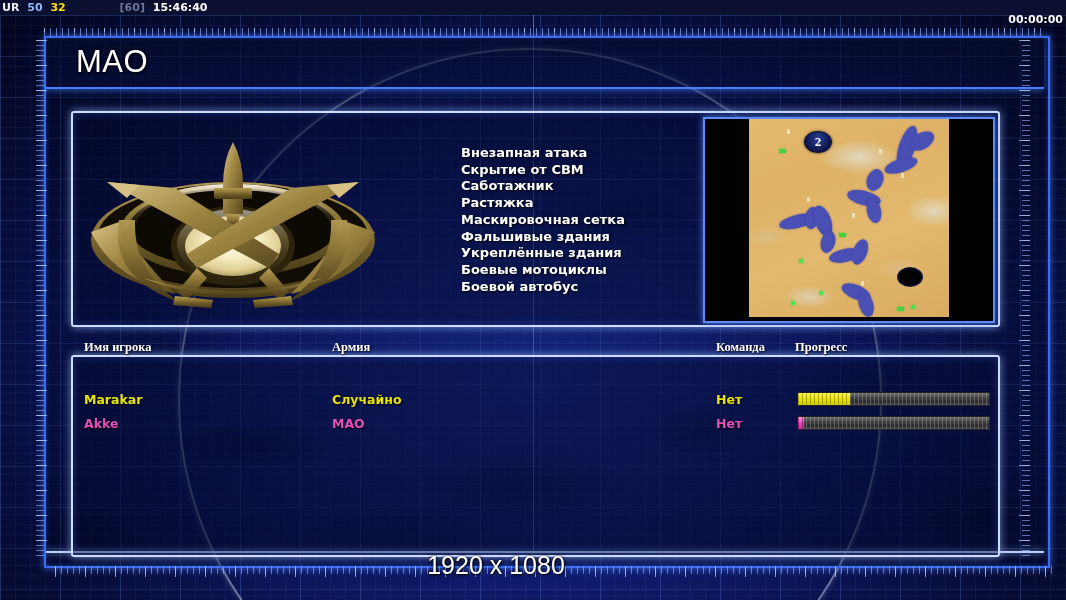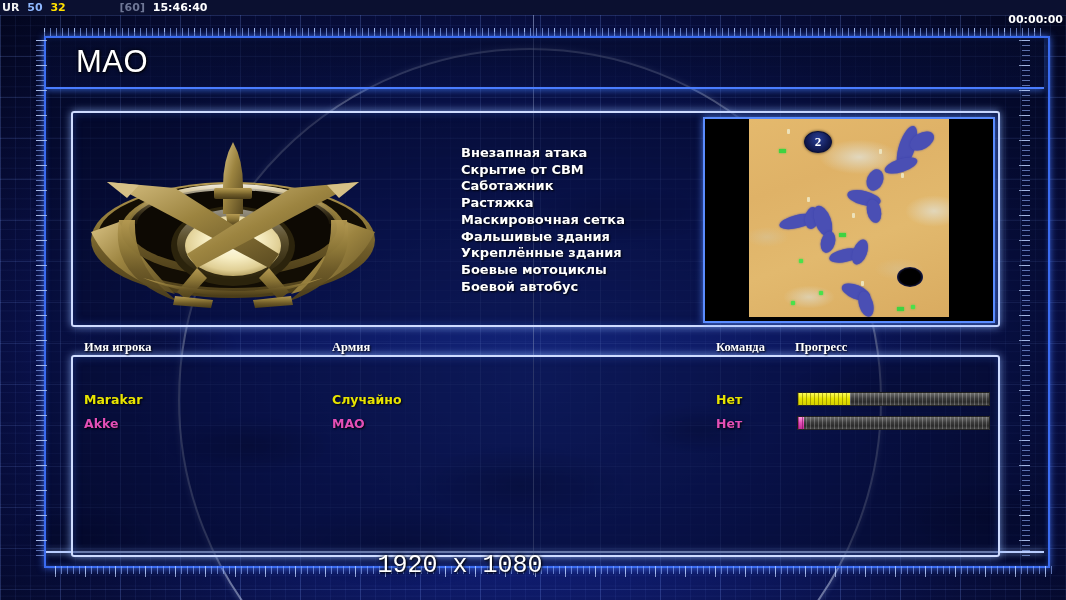--- a/index.html
+++ b/index.html
@@ -383,23 +383,24 @@
   }
 
   
   #res-text {
     position: absolute;
     left: 0; top: 551px;
     width: 920px;
     text-align: center;
     z-index: 50;
     color: #ffffff;
-    font-family: Liberation Mono, monospace;
+    font-family: Liberation Sans, sans-serif;
     font-size: 25px;
     text-shadow: 0 0 4px rgba(0,0,0,0.9), 1px 1px 2px rgba(0,0,0,0.85);
+    padding-left: 36px;
   }
 
   
   .glow-hline {
     position: absolute;
     left: 46px;
     width: 998px; height: 2px;
     background: #b9cdff;
     box-shadow: 0 0 6px rgba(160,195,255,0.9);
     z-index: 33;

